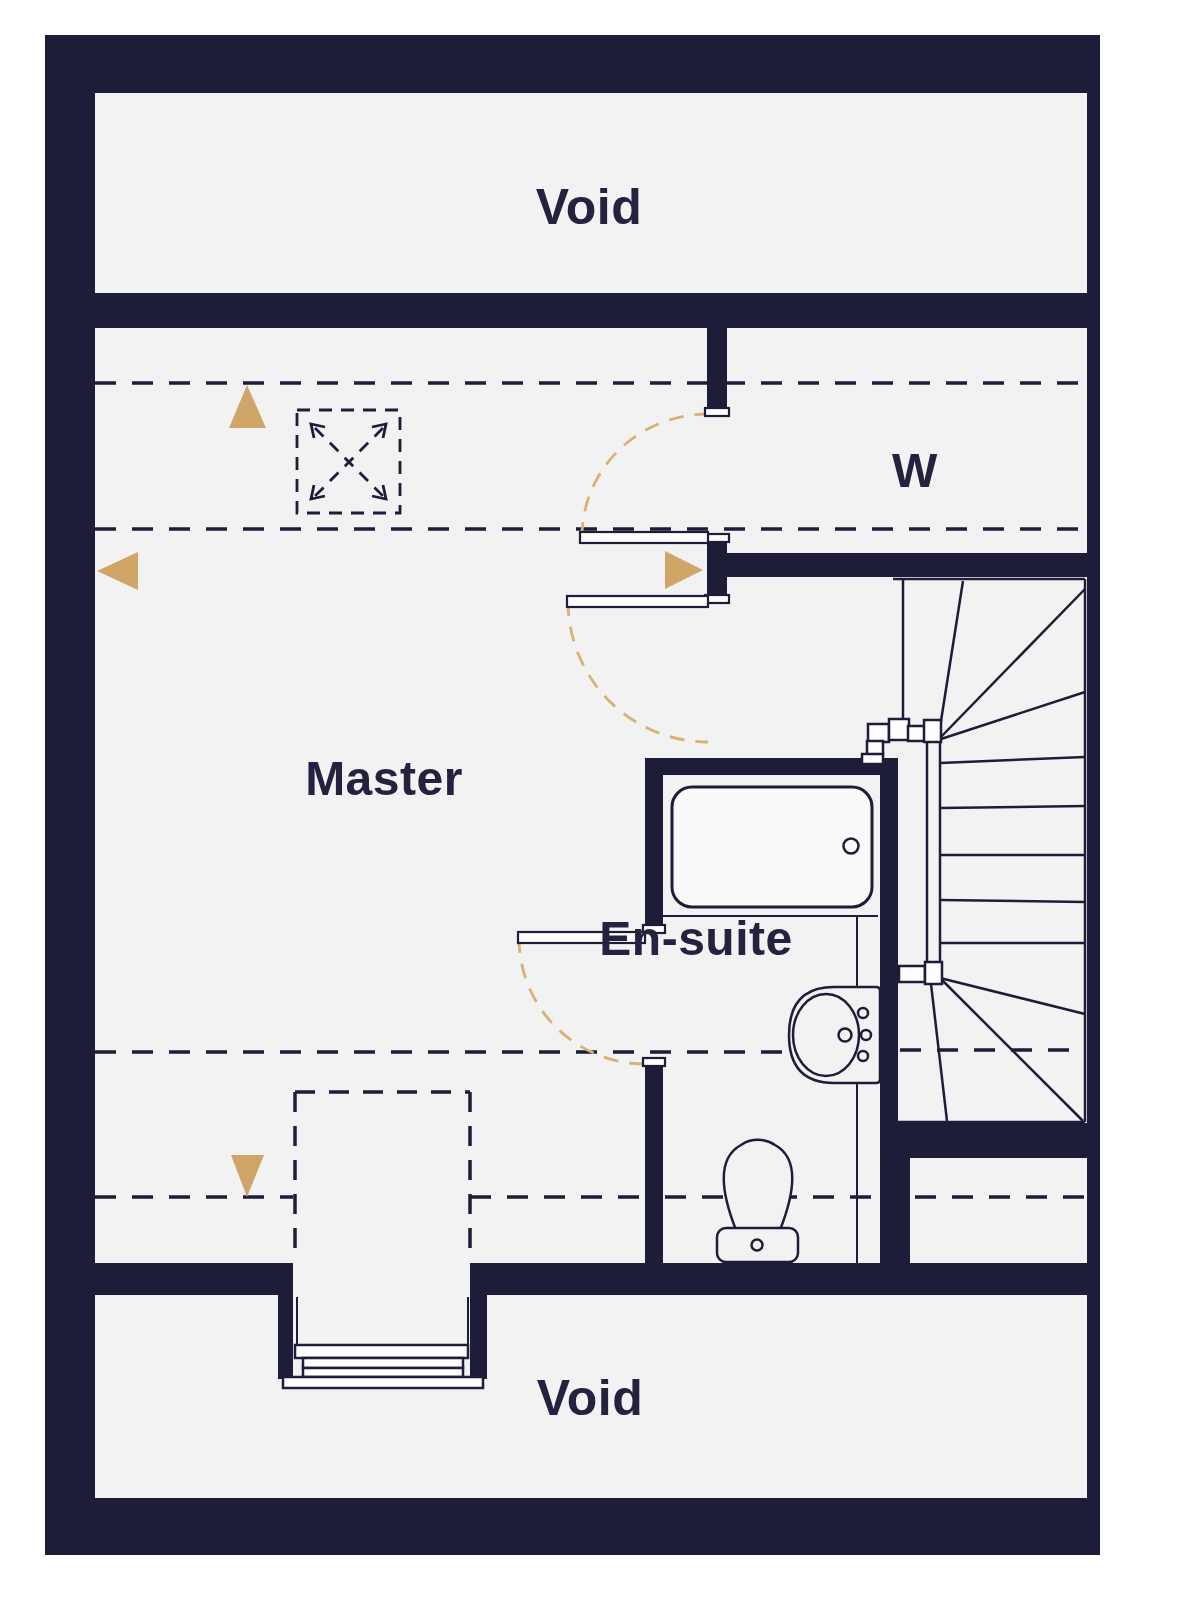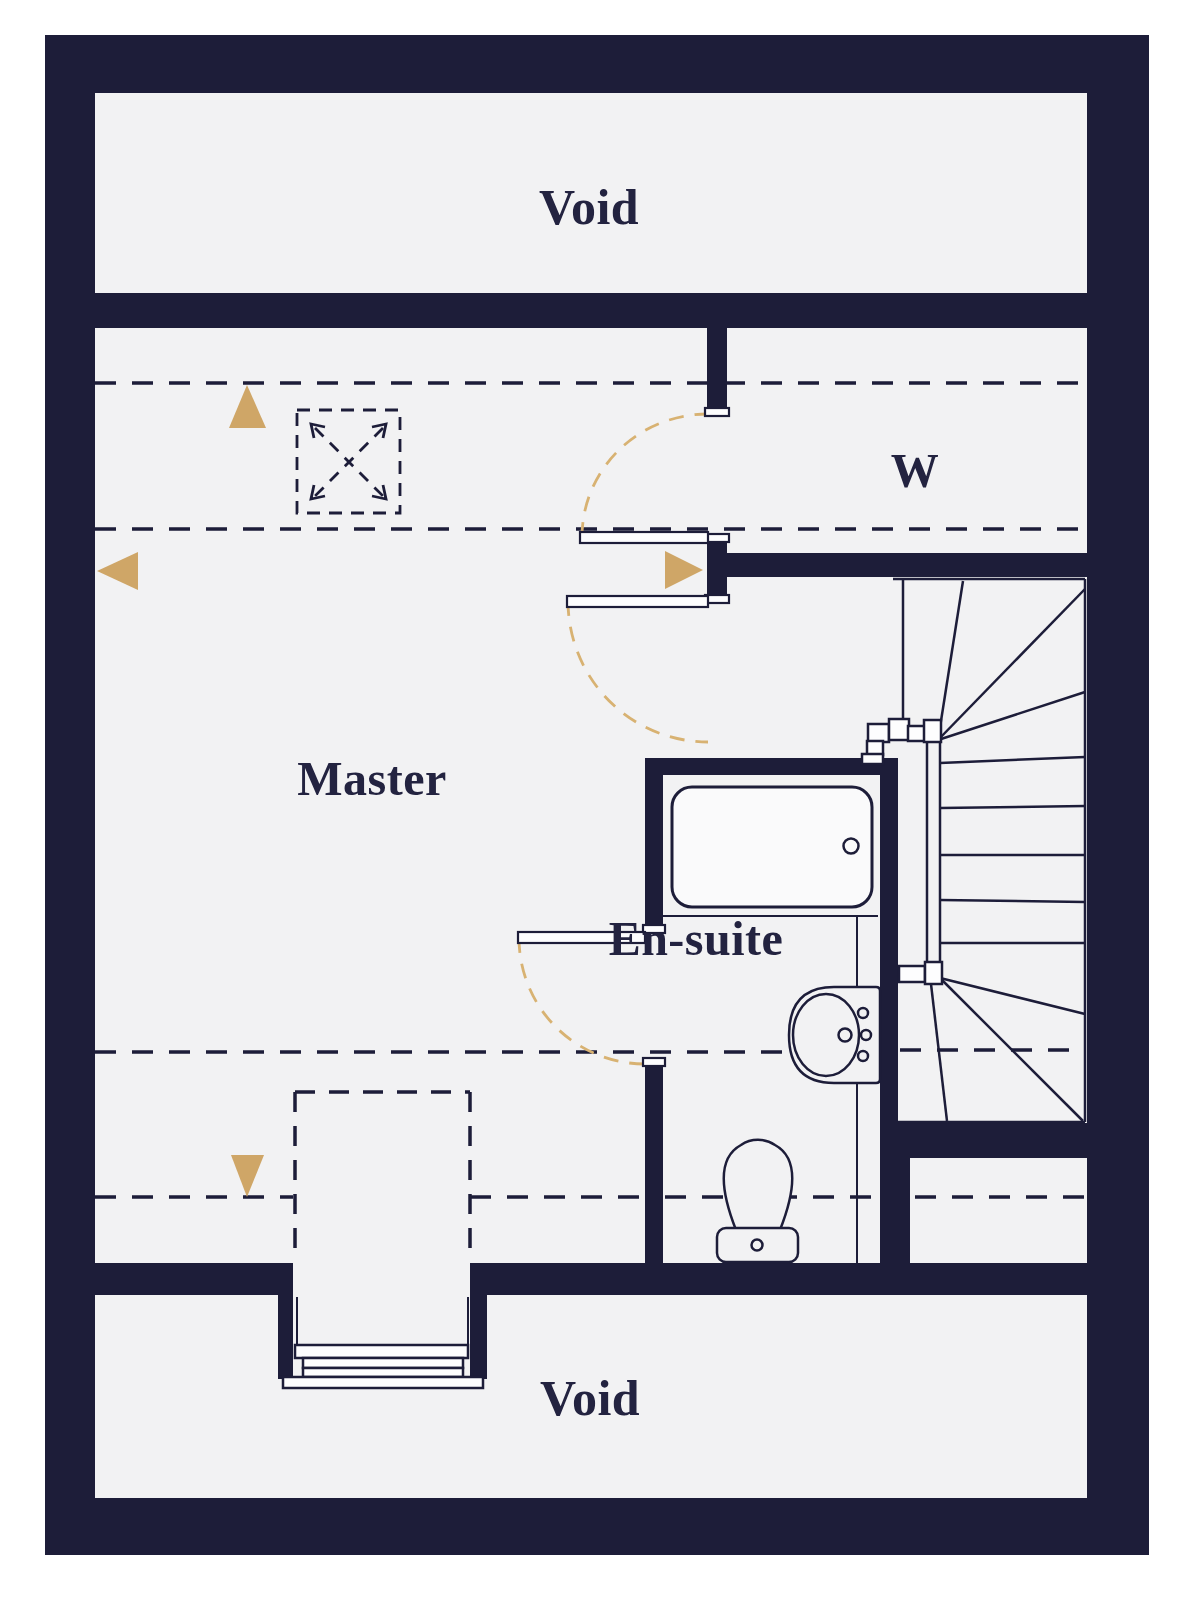--- a/index.html
+++ b/index.html
@@ -1,17 +1,17 @@
 <!DOCTYPE html>
 <html><head>
 <meta charset="utf-8">
 <style>
   html,body{margin:0;padding:0;background:#ffffff;}
-  #page{position:relative;width:1200px;height:1597px;background:#ffffff;overflow:hidden;
-        font-family:Liberation Serif, serif;}
+  #page{position:relative;width:1100px;height:1597px;background:#ffffff;overflow:hidden;
+        font-family:Liberation Sans, sans-serif;}
   #plan-svg{position:absolute;left:0;top:0;}
   .room-label{position:absolute;transform:translate(-50%,-50%);color:#232340;font-weight:700;
               font-size:50px;letter-spacing:.5px;text-align:center;white-space:nowrap;line-height:58px;}
   .room-label.small{font-size:48px;}
 </style>
 </head>
 <body>
 
 <div id="page">
 
@@ -168,21 +168,21 @@
     <polygon points="703,570 665,551 665,589"></polygon>
     <polygon points="247,1197 231,1155 264,1155"></polygon>
   </g>
 
 </svg>
 
 <div class="room-label" style="left:589px;top:207px;">Void</div>
 
 <div class="room-label small" style="left:915px;top:471px;">W</div>
 
-<div class="room-label small" style="left:372px;top:779px;">
+<div class="room-label small" style="left:384px;top:779px;">
   <span style="display:block">Master</span>
 </div>
 
 <div class="room-label small" style="left:696px;top:939px;">En-suite</div>
 
 <div class="room-label" style="left:590px;top:1398px;">Void</div>
 
 </div>
 
 </body></html>

